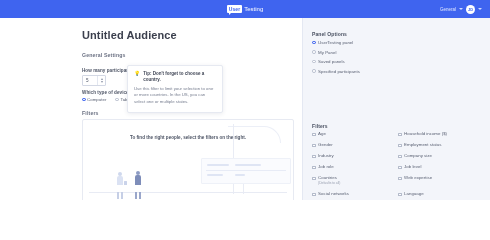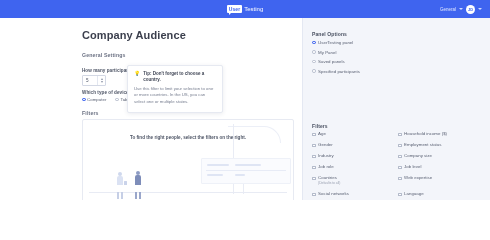--- a/index.html
+++ b/index.html
@@ -188,21 +188,21 @@
     <div class="topbar-right">
       <span class="tb-link">General</span>
       <span class="tb-caret"></span>
       <span class="avatar">JD</span>
       <span class="tb-caret"></span>
     </div>
   </div>
 
   <div class="left-pane">
 
-    <div class="page-title">Company Audience</div>
+    <div class="page-title">Untitled Audience</div>
 
     <div class="section-label" id="general-settings-label">General Settings</div>
 
     <div class="field-label" id="q-participants">How many participants do you need?</div>
 
     <div class="stepper">
       <span class="stepper-value">5</span>
       <span class="stepper-arrows">
         <span class="arw-up"></span>
         <span class="arw-dn"></span>

